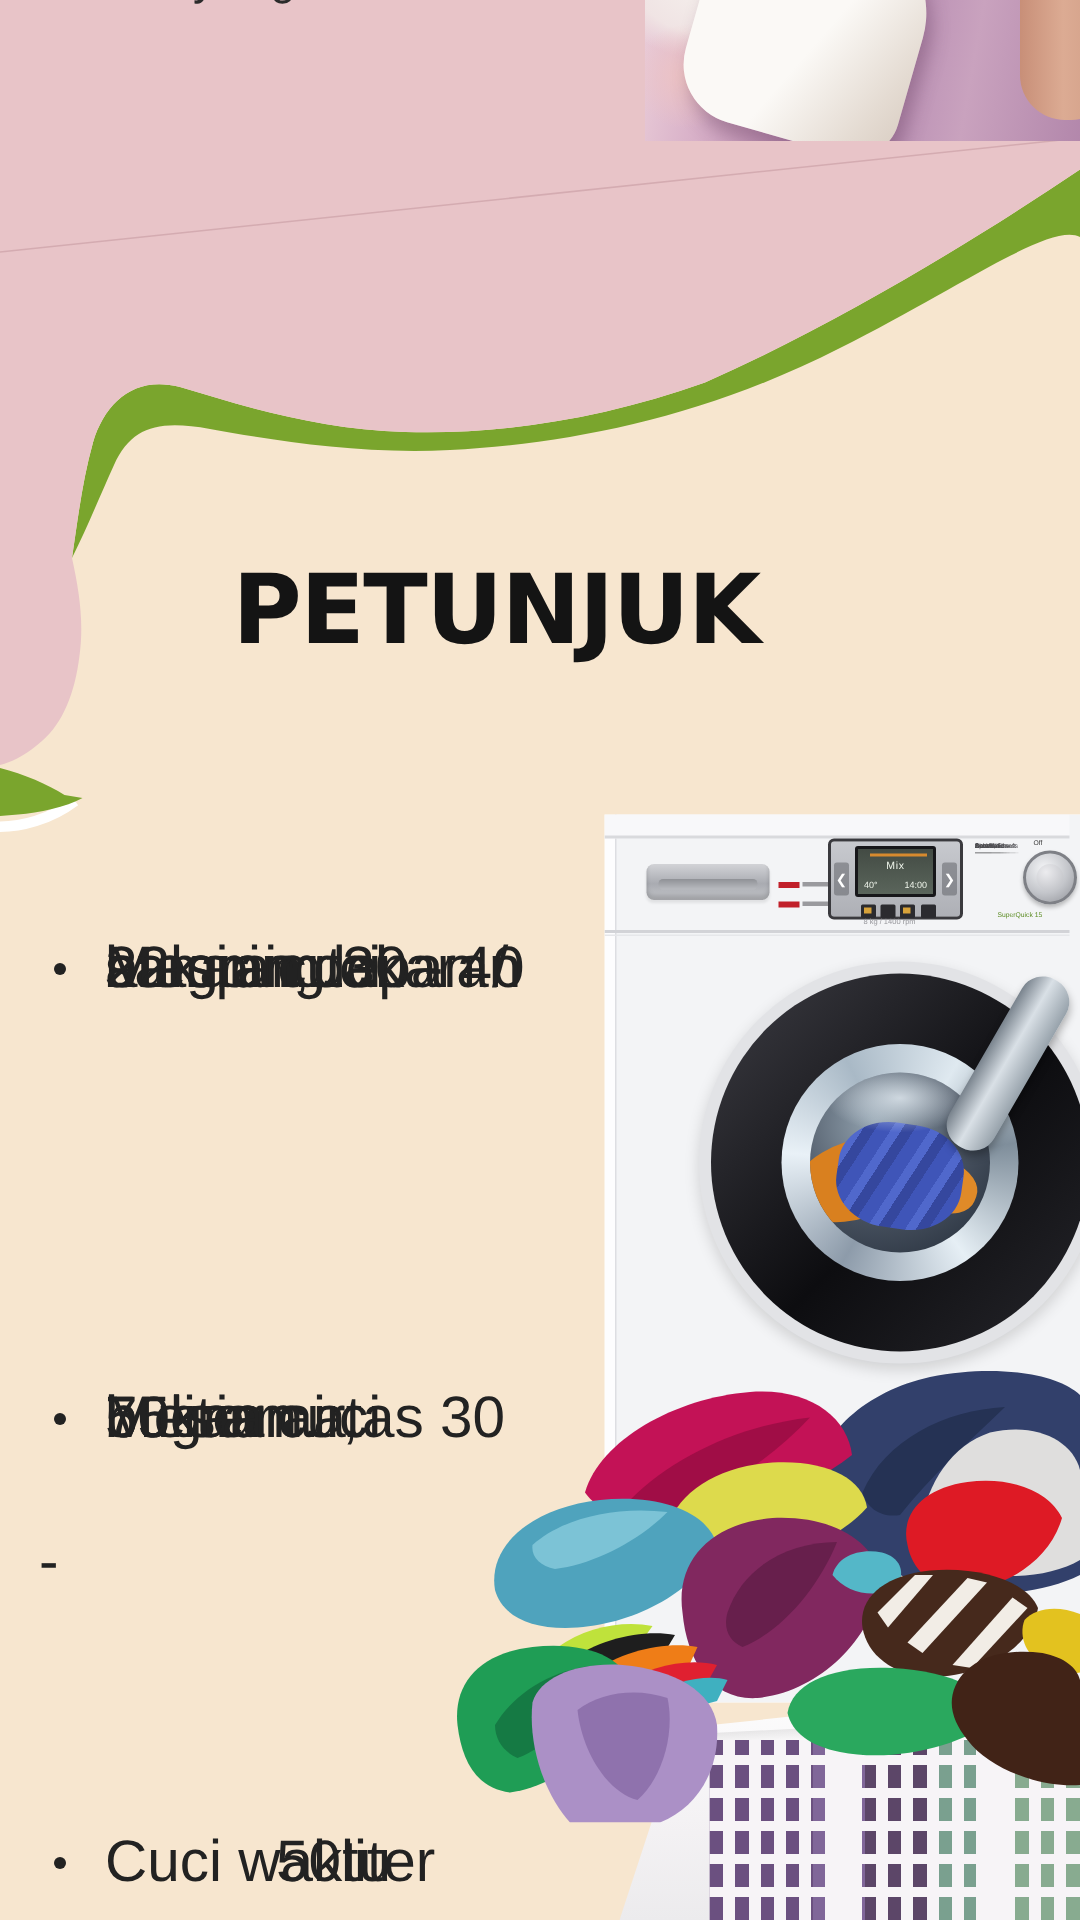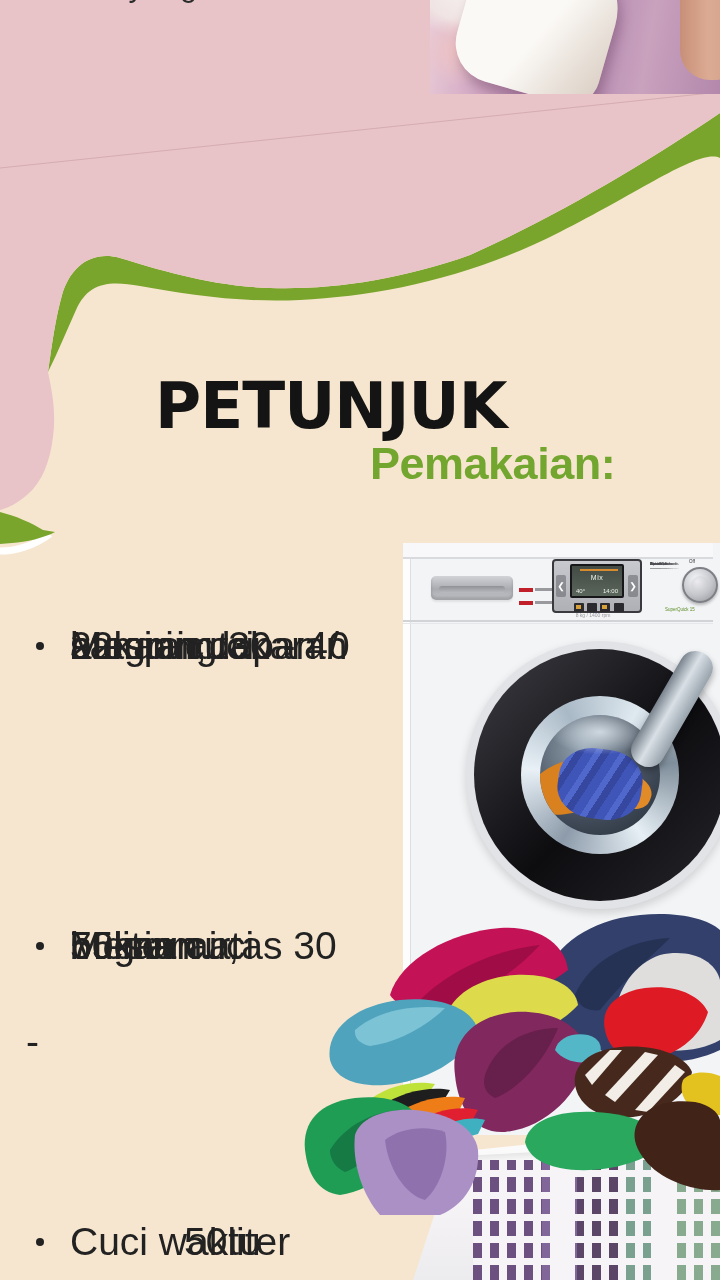--- a/index.html
+++ b/index.html
@@ -191,21 +191,20 @@
     <div class="photo-inner">
       <div class="shirt"></div>
       <div class="pink-corner"></div>
       <div class="towel"></div>
       <div class="arm"></div>
 
     </div>
   </div>
 
   <div class="title">PETUNJUK</div>
-  <div class="subtitle">Pemakaian:</div>
 
   <div class="machine-photo">
     <div class="machine-body"></div>
     <div class="m-topcap"></div>
     <div class="m-dispenser"></div>
     <div class="m-redlabel rl1"></div>
     <div class="m-redlabel rl2"></div>
 
     <div class="m-display">
       <div class="m-chevron chev-l">❮</div>

